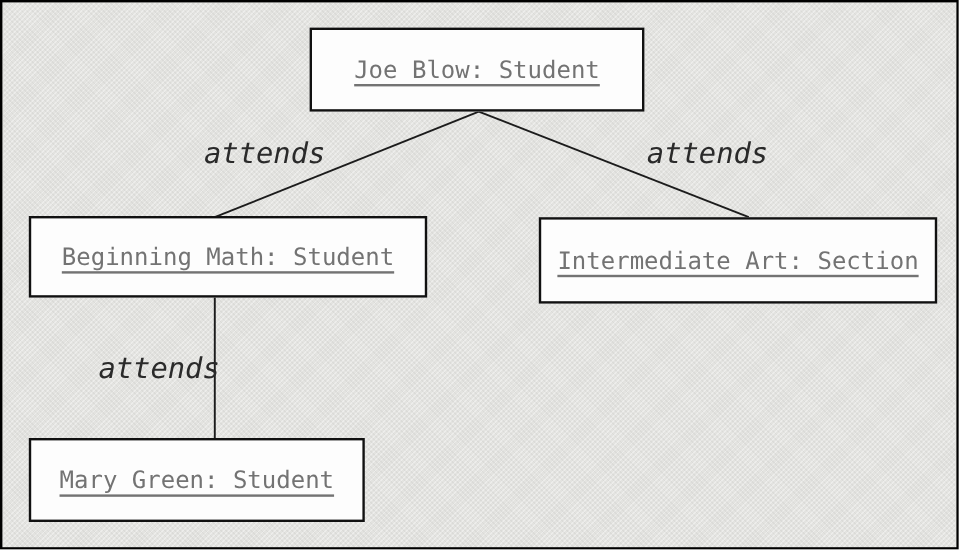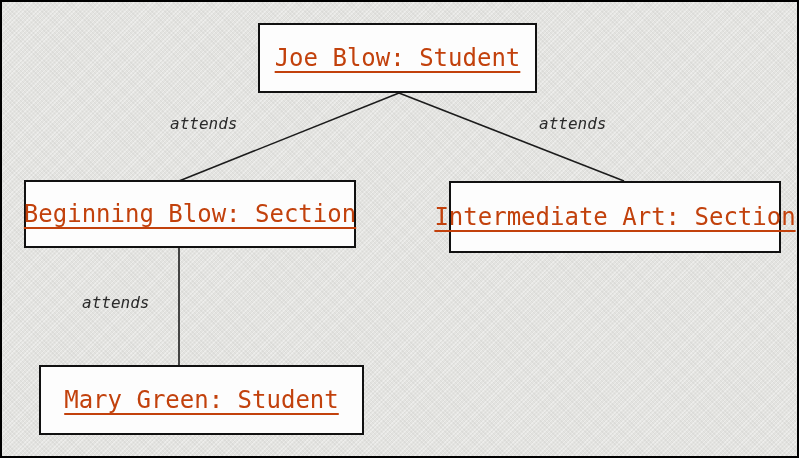--- a/index.html
+++ b/index.html
@@ -33,40 +33,40 @@
   .obj-node {
     position: absolute;
     box-sizing: border-box;
     background: #fdfdfd;
     border: 2px solid #111111;
     display: flex;
     align-items: center;
     justify-content: center;
   }
   .obj-label {
-    font-size: 24px;
-    color: #c2410c;
+    font-size: 20px;
+    color: #737373;
     text-decoration: underline;
     text-underline-offset: 5px;
     text-decoration-thickness: 1.5px;
     white-space: nowrap;
     letter-spacing: 0px;
     text-align: center;
   }
   .edge-label {
     position: absolute;
-    font-size: 16px;
+    font-size: 24px;
     font-style: italic;
     color: #2a2a2a;
     white-space: nowrap;
   }
   #node-joe-blow        { left: 256px; top: 21px;  width: 279px; height: 70px; }
   #node-beginning-math  { left: 22px;  top: 178px; width: 332px; height: 68px; }
   #node-intermediate-art{ left: 447px; top: 179px; width: 332px; height: 72px; }
-  #node-mary-green      { left: 37px;  top: 363px; width: 325px; height: 70px; }
+  #node-mary-green      { left: 22px;  top: 363px; width: 280px; height: 70px; }
 
   #label-attends-left   { left: 168px; top: 112px; }
   #label-attends-right  { left: 537px; top: 112px; }
   #label-attends-bottom { left: 80px;  top: 291px; }
 </style>
 </head>
 <body>
 
 <div class="canvas">
 
@@ -74,21 +74,21 @@
     <line x1="397" y1="91" x2="177" y2="179"></line>
     <line x1="397" y1="91" x2="622" y2="179"></line>
     <line x1="177" y1="245" x2="177" y2="364"></line>
   </svg>
 
   <div class="obj-node" id="node-joe-blow">
     <span class="obj-label">Joe Blow: Student</span>
   </div>
 
   <div class="obj-node" id="node-beginning-math">
-    <span class="obj-label">Beginning Blow: Section</span>
+    <span class="obj-label">Beginning Math: Student</span>
   </div>
 
   <div class="obj-node" id="node-intermediate-art">
     <span class="obj-label">Intermediate Art: Section</span>
   </div>
 
   <div class="obj-node" id="node-mary-green">
     <span class="obj-label">Mary Green: Student</span>
   </div>
 

